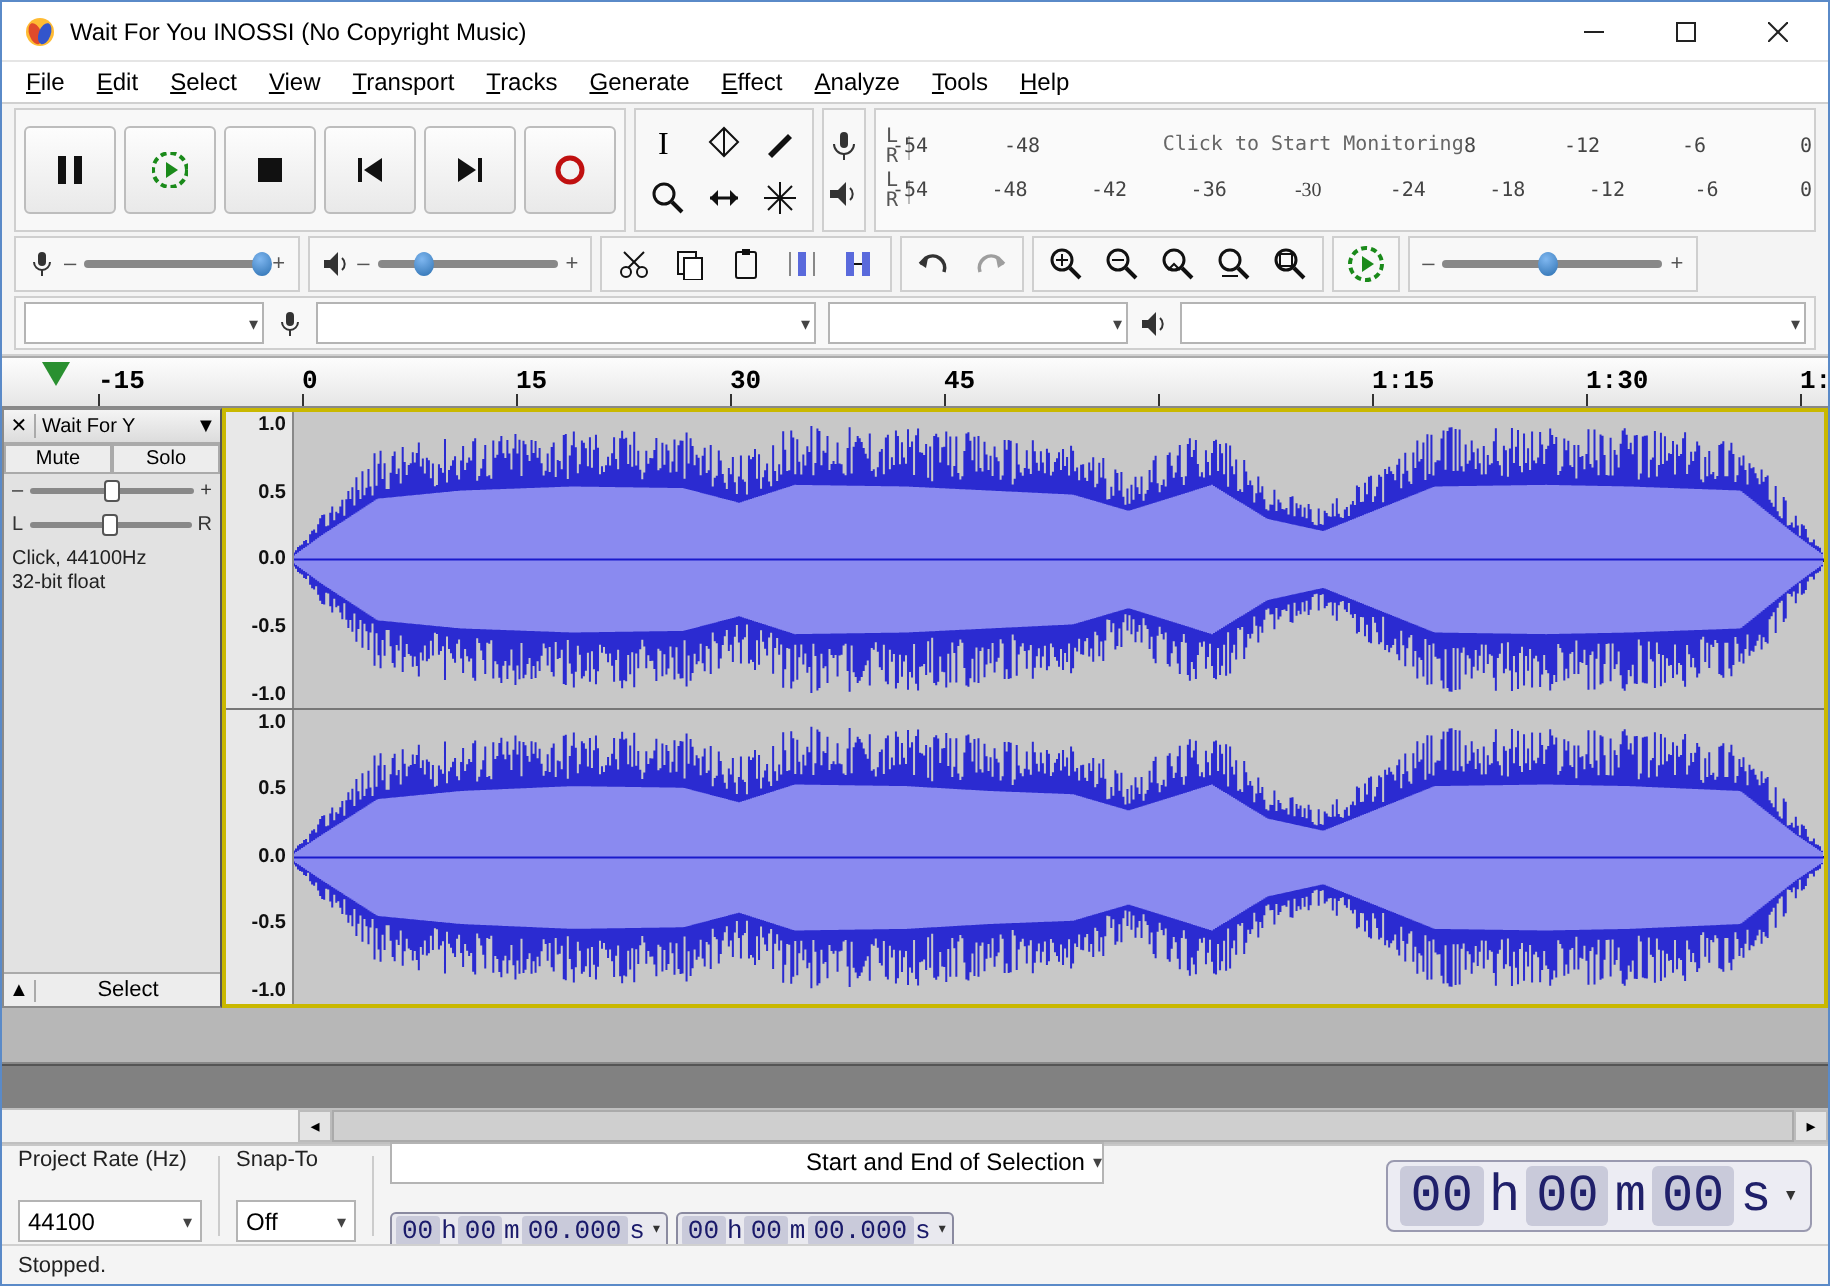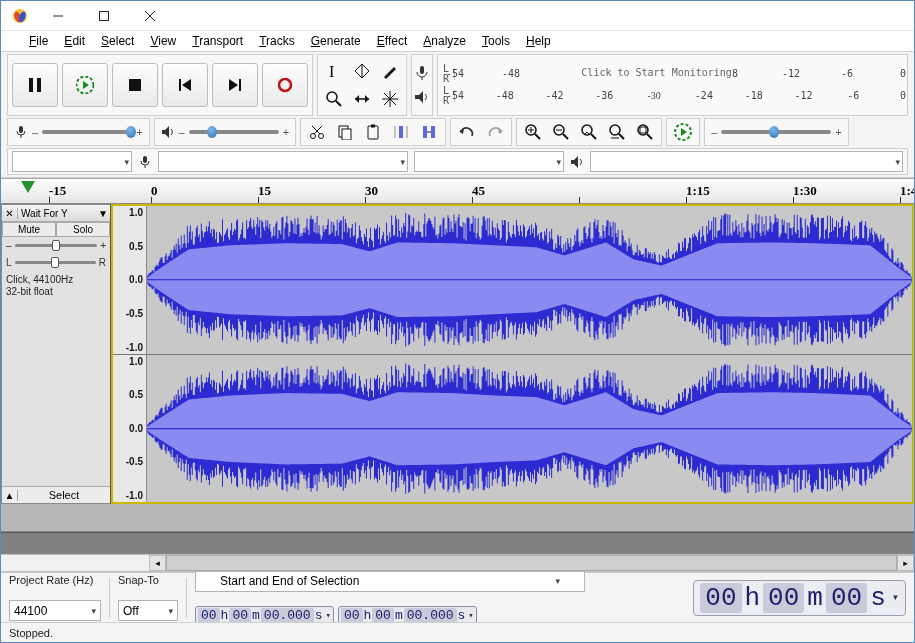--- a/index.html
+++ b/index.html
@@ -25,21 +25,21 @@
     display: inline-flex; align-items: center; justify-content: center;
   }
   .titlebar .title { flex: 1; font-size: 12px; color: #000; }
   .titlebar .winbtn {
     width: 46px; height: 30px; display: flex; align-items: center; justify-content: center;
     color: #222;
   }
   
   .menubar {
     height: 20px; display: flex; align-items: center;
-    padding: 0 20px;
+    padding: 0 4px;
     background: #fff;
     text-align: center;
   }
   .menubar .menuitem {
     padding: 2px 8px; font-size: 12px; cursor: default;
   }
   
   .toolbars {
     background: #f4f4f4;
     border-top: 1px solid #d0d0d0;
@@ -98,21 +98,21 @@
     height: 21px; border:1px solid #b4b4b4; background:#fff;
     display:flex; align-items:center; justify-content:flex-end;
     padding: 0 2px;
   }
   .combo .arrow { font-size:9px; color:#444; padding-left:4px; }
   
   .ruler {
     height: 26px; background: linear-gradient(#fdfdfd,#e6e6e6);
     border-top:1px solid #aaa; border-bottom:1px solid #888;
     position:relative; overflow:hidden;
-    font-family: Liberation Serif, serif; font-size: 12px; color:#000;
+    font-family: Liberation Mono, monospace; font-size: 12px; color:#000;
   }
   .ruler .playhead {
     position:absolute; left:20px; top:2px;
     width:0;height:0;
     border-left:7px solid transparent;
     border-right:7px solid transparent;
     border-top:12px solid #2a9030;
   }
   .ruler .lbl { position:absolute; top:4px; font-size:13px; font-weight:bold; }
   
@@ -220,20 +220,21 @@
 <body>
 
 <div class="titlebar">
   <span class="logo">
     <svg viewBox="0 0 16 16" width="16" height="16">
       <circle cx="8" cy="8" r="7" fill="#ffbb33"></circle>
       <ellipse cx="5.5" cy="8" rx="3" ry="5.5" fill="#e04a2a" transform="rotate(-20 8 8)"></ellipse>
       <ellipse cx="10.5" cy="8" rx="3" ry="5.5" fill="#3355cc" transform="rotate(20 8 8)"></ellipse>
     </svg>
   </span>
+  <div class="title">Wait For You INOSSI (No Copyright Music)</div>
   <div class="winbtn">
       <svg width="10" height="10">
         <line x1="0" y1="5" x2="10" y2="5" stroke="#222" stroke-width="1"></line>
       </svg>
     </div>
   <div class="winbtn">
       <svg width="10" height="10">
         <rect x="0.5" y="0.5" width="9" height="9" fill="none" stroke="#222"></rect>
       </svg>
     </div>
@@ -684,21 +685,21 @@
   <div style="width:1px;height:40px;background:#ccc;"></div>
   <div class="sel-col">
     <div class="sel-label">Snap-To</div>
     <div class="combo" style="width:60px;justify-content:space-between;padding:0 4px;">
       <span>Off</span>
         <span class="arrow">▾</span>
     </div>
   </div>
   <div style="width:1px;height:40px;background:#ccc;"></div>
   <div class="sel-col" style="flex:0 0 auto;">
-    <div class="combo" style="width:390px;justify-content:space-between;padding:0 24px;">
+    <div class="combo" style="width:357px;justify-content:flex-end;padding:0 0;">
       <span>Start and End of Selection</span>
         <span class="arrow">▾</span>
     </div>
     <div style="display:flex;gap:4px;">
       <div class="time-readout">
         <span class="digit">00</span> h
         <span class="digit">00</span> m
         <span class="digit">00.000</span> s<span class="dd">▾</span>
       </div>
       <div class="time-readout">

